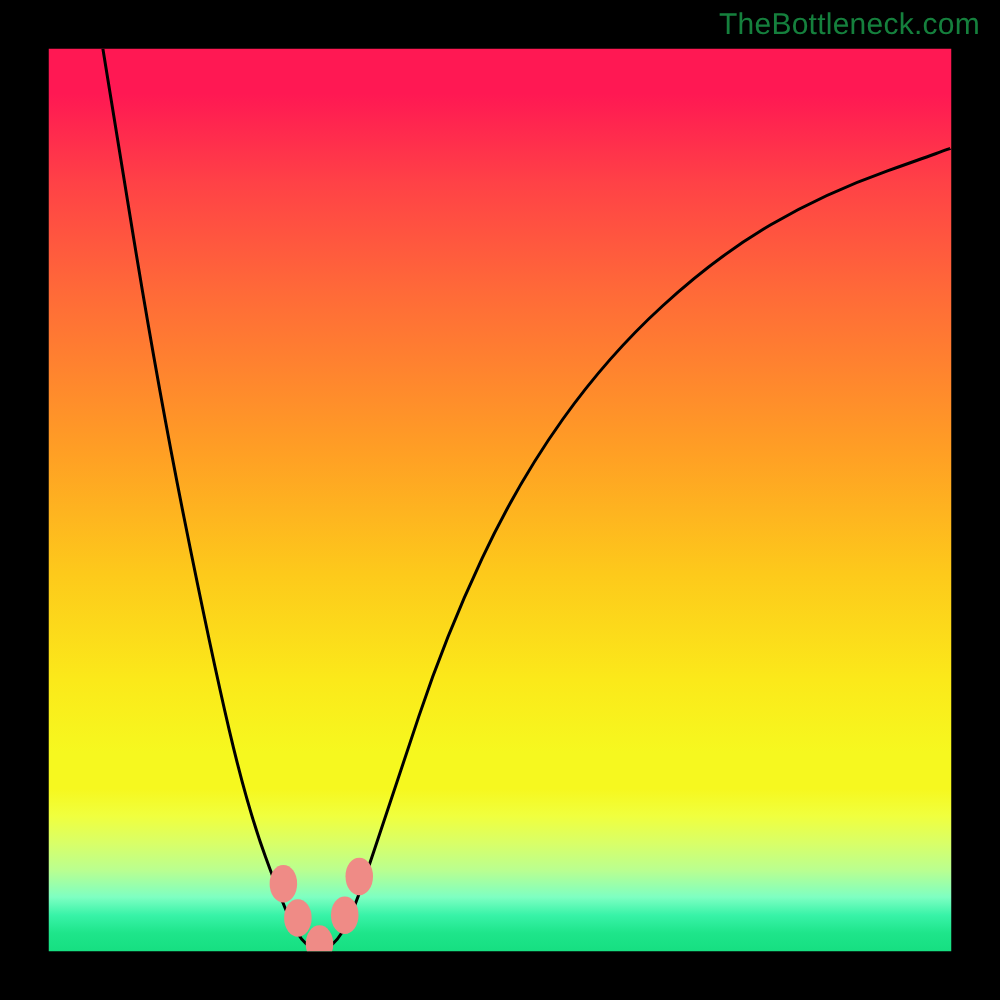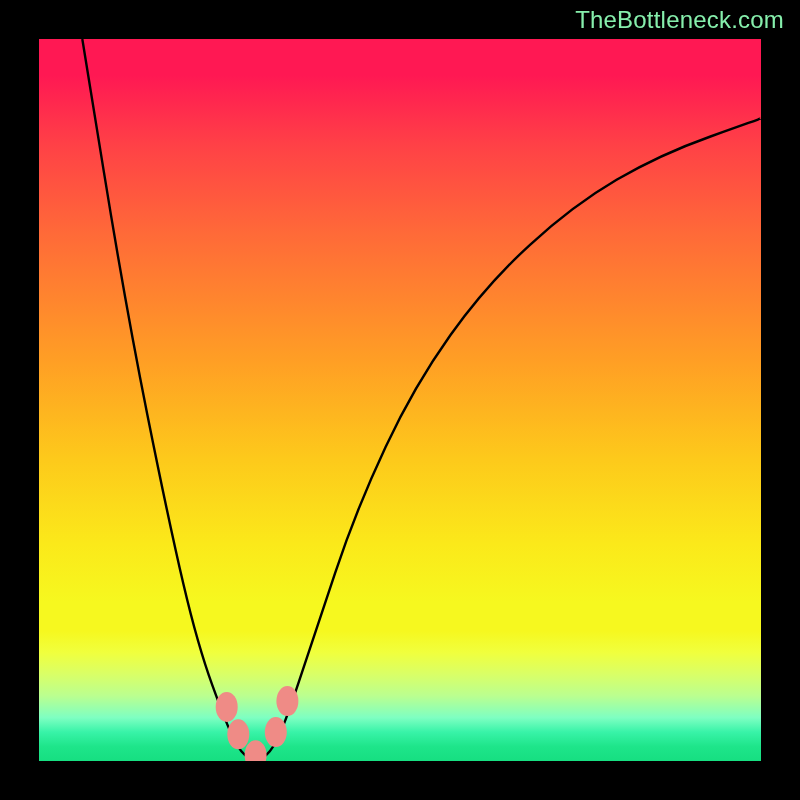--- a/index.html
+++ b/index.html
@@ -49,21 +49,21 @@
     position: absolute;
     top: 0;
     left: 0;
     width: 722px;
     height: 722px;
   }
   .watermark {
     position: absolute;
     top: 6px;
     right: 16px;
-    color: #86efac;
+    color: #15803d;
     font-size: 24px;
     letter-spacing: 0.2px;
     font-weight: 400;
     user-select: none;
   }
 </style>
 </head>
 <body>
 
 <div class="frame">

